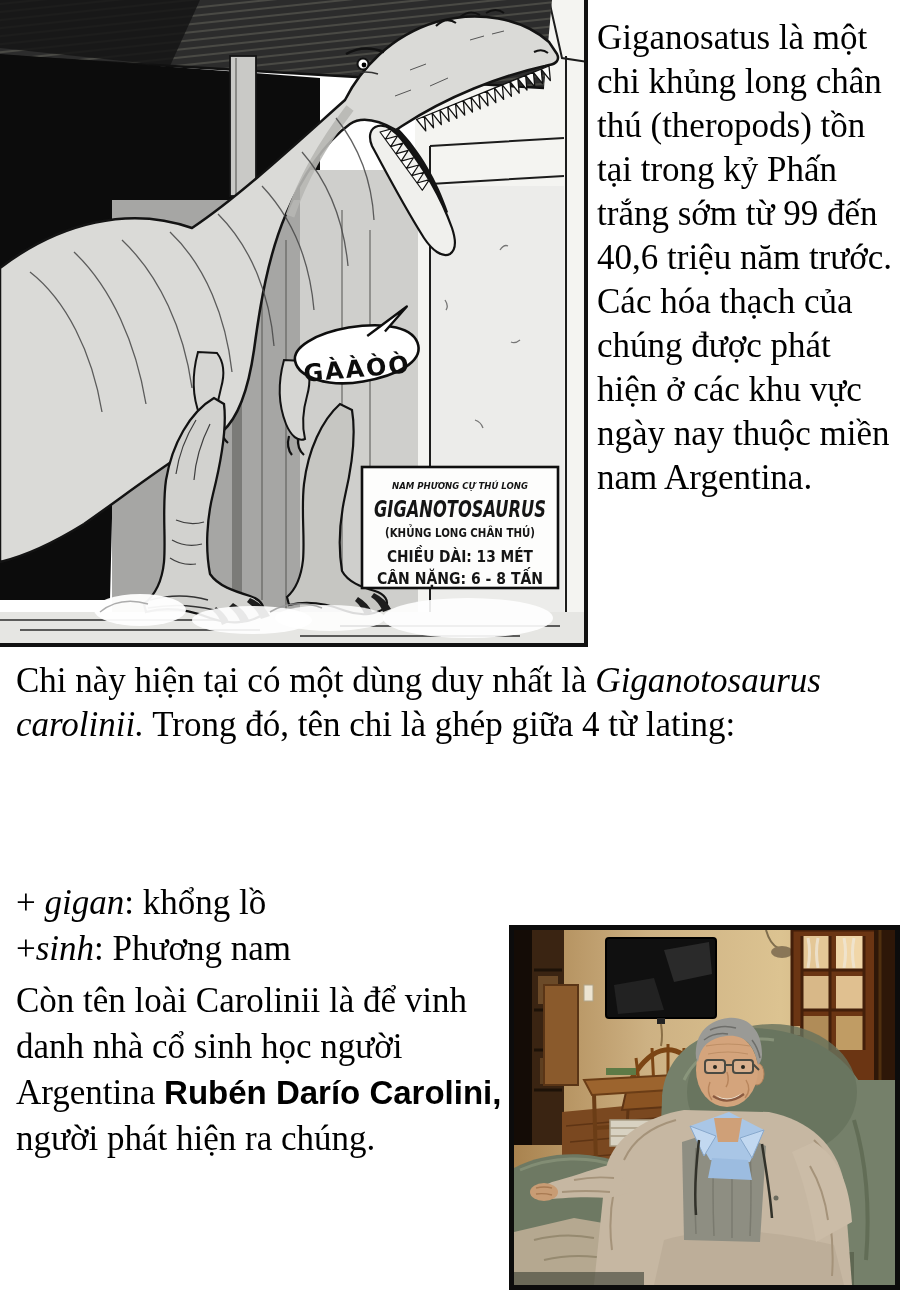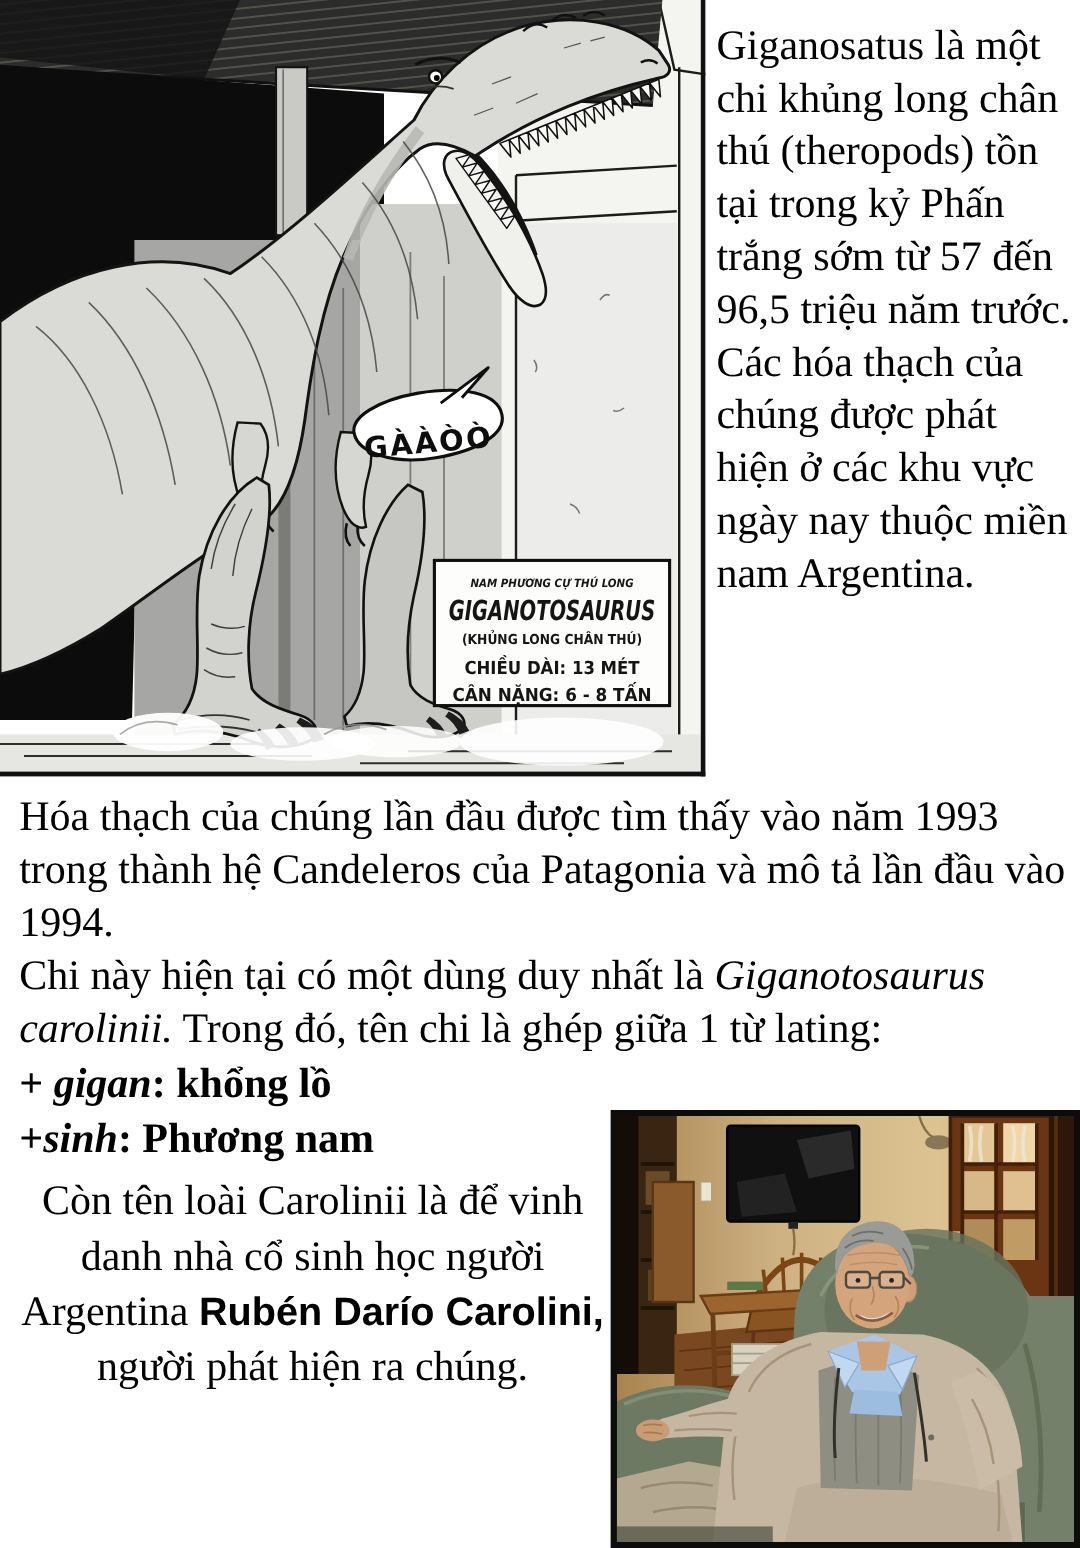--- a/index.html
+++ b/index.html
@@ -4,22 +4,22 @@
 <style>
   html,body{margin:0;padding:0;background:#888;}
   .page{position:relative;width:900px;height:1290px;background:#ffffff;overflow:hidden;
         font-family:"Liberation Serif","DejaVu Serif",serif;color:#000;}
   figure{margin:0;padding:0;}
   .manga{position:absolute;left:0;top:0;width:588px;height:657px;}
   .intro{position:absolute;left:597px;top:16px;width:300px;font-size:35px;line-height:44px;}
   .bodytext{position:absolute;left:16px;top:659px;width:878px;font-size:35px;line-height:44px;}
   .bodytext p{margin:0;}
   .etym{position:absolute;left:16px;top:880px;width:489px;font-size:35px;line-height:46px;}
-  .etym .line{display:block;font-weight:bold;}
-  .closing{margin:6px 0 0 0;text-align:center;}
+  .etym .line{display:block;}
+  .closing{margin:6px 0 0 0;}
   i{font-style:italic;}
   b.sans{font-family:"Liberation Sans","DejaVu Sans",sans-serif;font-weight:700;font-size:33px;}
   .photo{position:absolute;left:509px;top:925px;width:381px;height:355px;border:5px solid #0c0c0c;background:#000;}
   svg{display:block;}
   .sign-t{font-family:"DejaVu Sans","Liberation Sans",sans-serif;font-weight:bold;fill:#151515;}
   .sfx{font-family:"DejaVu Sans","Liberation Sans",sans-serif;font-weight:bold;fill:#0d0d0d;letter-spacing:2px;}
 </style>
 </head>
 <body>
 
@@ -139,25 +139,24 @@
         <rect x="362" y="467" width="196" height="121" fill="#fdfdfc" stroke="#0f0f0f" stroke-width="2.6"></rect>
         <text class="sign-t" x="460" y="489" text-anchor="middle" font-size="9.5" font-style="italic" textLength="136" lengthAdjust="spacingAndGlyphs">NAM PHƯƠNG CỰ THÚ LONG</text>
         <text class="sign-t" x="460" y="517" text-anchor="middle" font-size="23" font-style="italic" textLength="172" lengthAdjust="spacingAndGlyphs">GIGANOTOSAURUS</text>
         <text class="sign-t" x="460" y="537" text-anchor="middle" font-size="11.5" textLength="150" lengthAdjust="spacingAndGlyphs">(KHỦNG LONG CHÂN THÚ)</text>
         <text class="sign-t" x="460" y="562" text-anchor="middle" font-size="15" textLength="146" lengthAdjust="spacingAndGlyphs">CHIỀU DÀI: 13 MÉT</text>
         <text class="sign-t" x="460" y="584" text-anchor="middle" font-size="15" textLength="166" lengthAdjust="spacingAndGlyphs">CÂN NẶNG: 6 - 8 TẤN</text>
       </g>
     </svg>
   </figure>
 
-  <div class="intro">Giganosatus là một chi khủng long chân thú (theropods) tồn tại trong kỷ Phấn trắng sớm từ 57 đến 96,5 triệu năm trước. Các hóa thạch của chúng được phát hiện ở các khu vực ngày nay thuộc miền nam Argentina.</div>
+  <div class="intro">Giganosatus là một chi khủng long chân thú (theropods) tồn tại trong kỷ Phấn trắng sớm từ 99 đến 40,6 triệu năm trước. Các hóa thạch của chúng được phát hiện ở các khu vực ngày nay thuộc miền nam Argentina.</div>
 
   <div class="bodytext">
-    <p>Hóa thạch của chúng lần đầu được tìm thấy vào năm 1993 trong thành hệ Candeleros của Patagonia và mô tả lần đầu vào 1994.</p>
-    <p><span>Chi này hiện tại có một dùng duy nhất là </span><i>Giganotosaurus carolinii.</i><span> Trong đó, tên chi là ghép giữa 1 từ lating:</span></p>
+    <p><span>Chi này hiện tại có một dùng duy nhất là </span><i>Giganotosaurus carolinii.</i><span> Trong đó, tên chi là ghép giữa 4 từ lating:</span></p>
   </div>
 
   <div class="etym">
     <span class="line"><span>+ </span><i>gigan</i><span>: khổng lồ</span></span>
     <span class="line"><span>+</span><i>sinh</i><span>: Phương nam</span></span>
     <p class="closing"><span>Còn tên loài Carolinii là để vinh danh nhà cổ sinh học người Argentina </span><b class="sans">Rubén Darío Carolini,</b><span> người phát hiện ra chúng.</span></p>
   </div>
 
   <figure class="photo">
     <svg width="381" height="355" viewBox="0 0 381 355" xmlns="http://www.w3.org/2000/svg">

